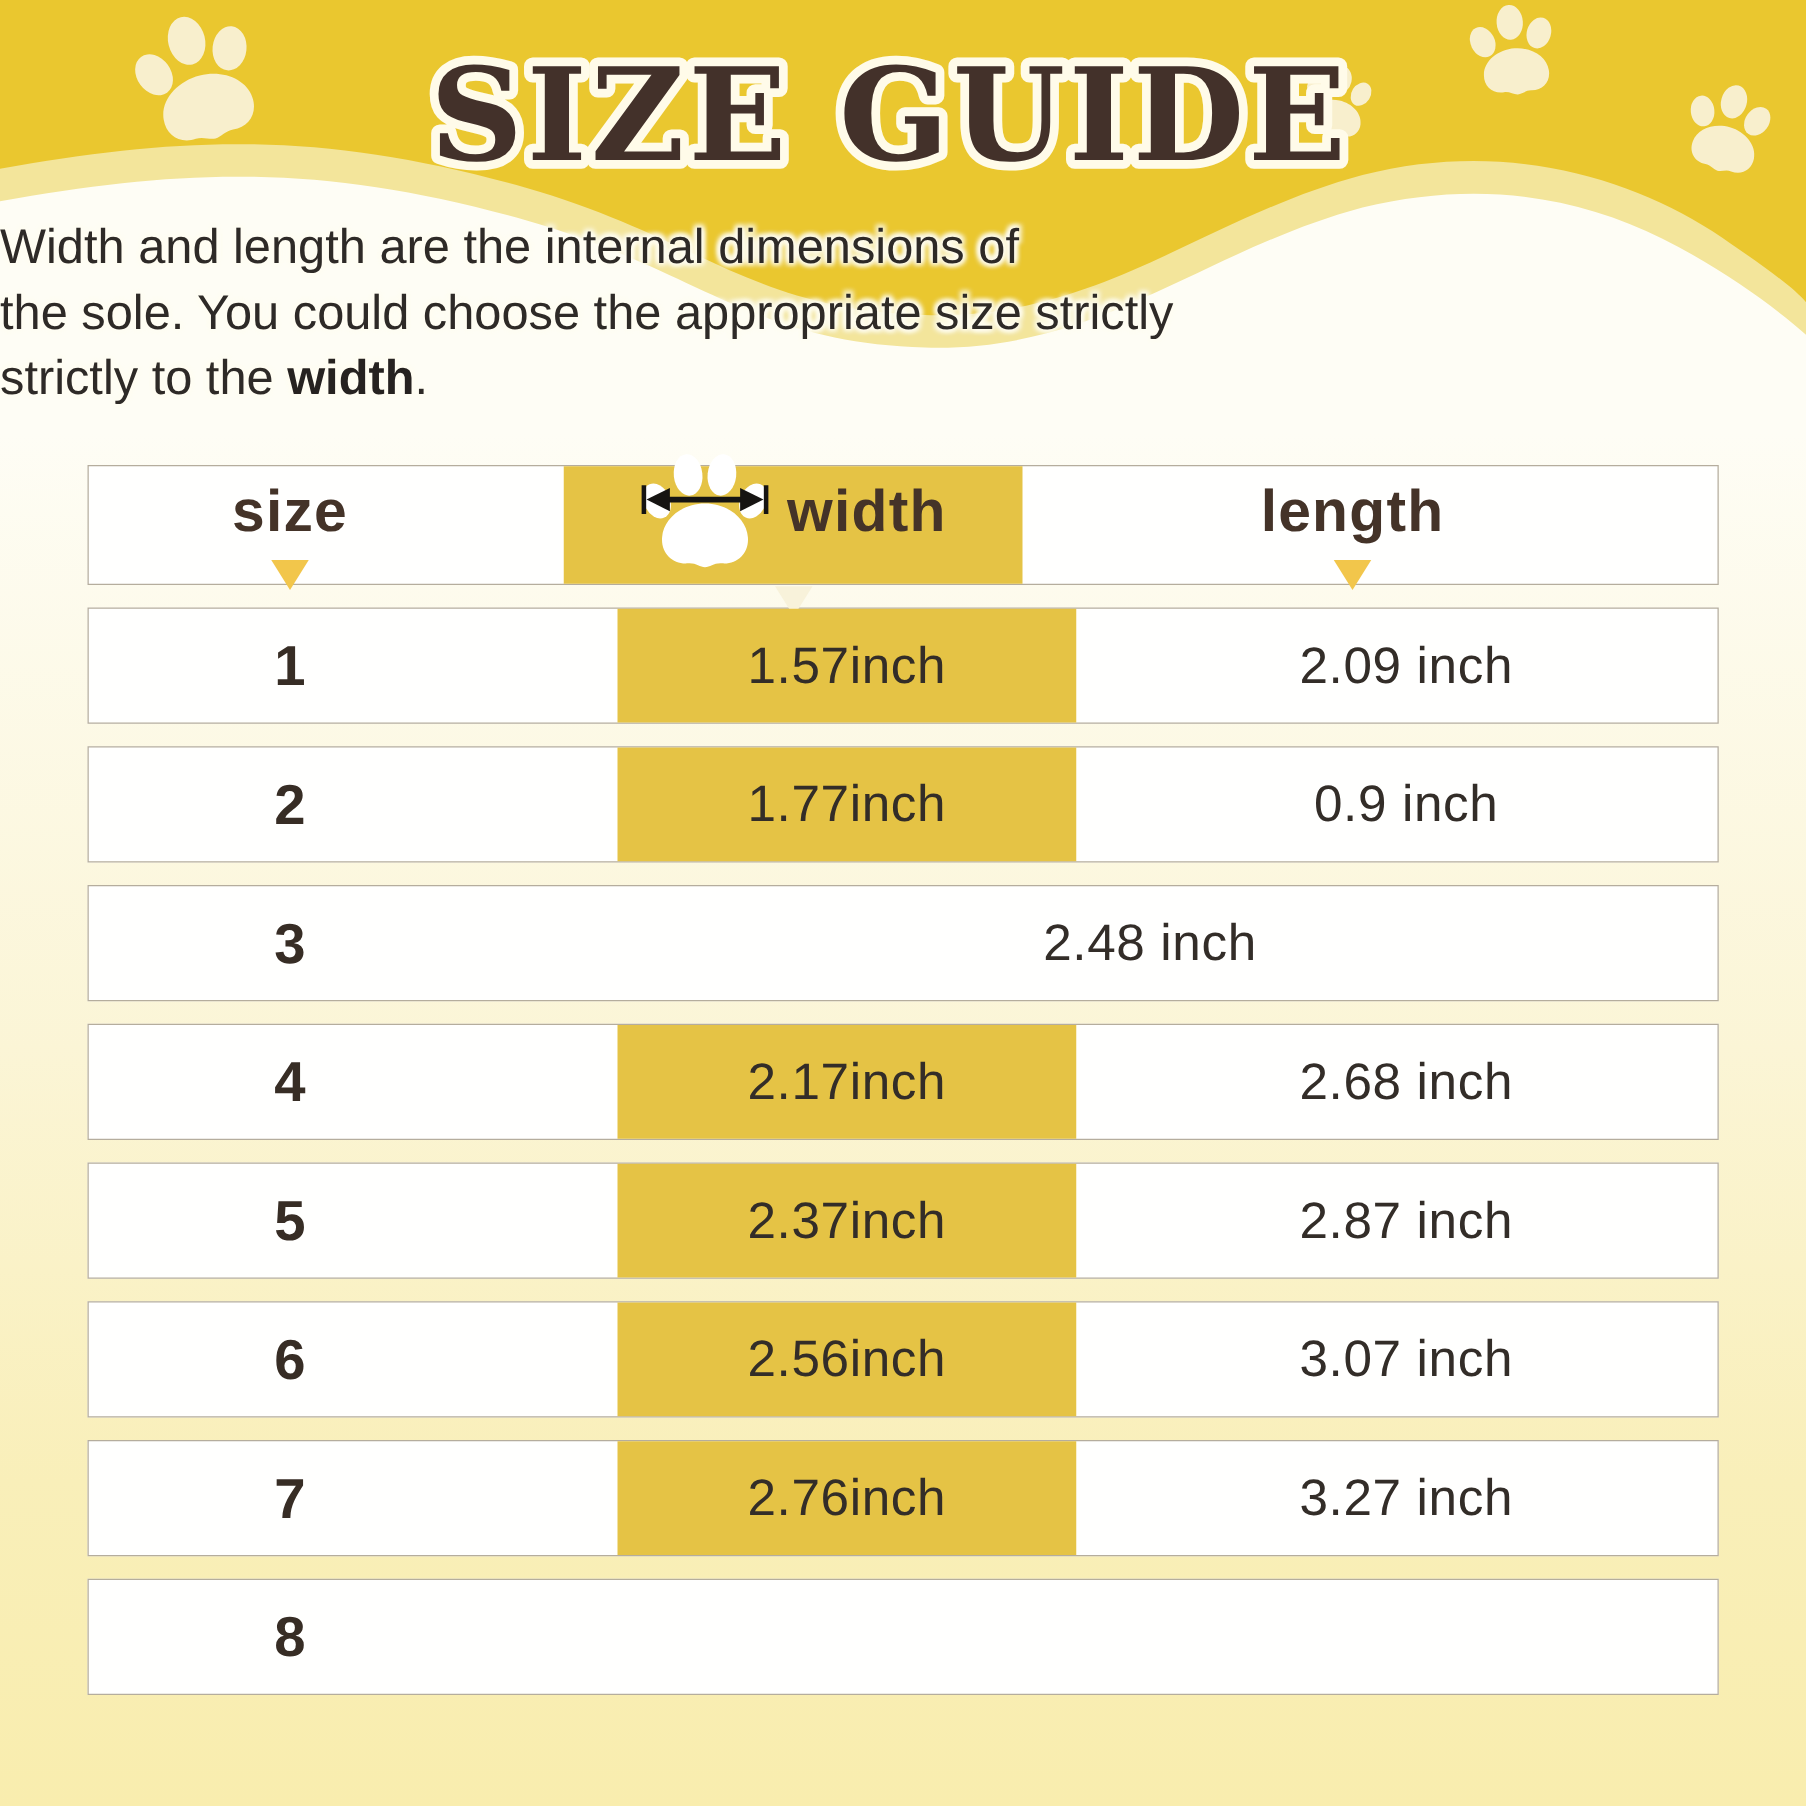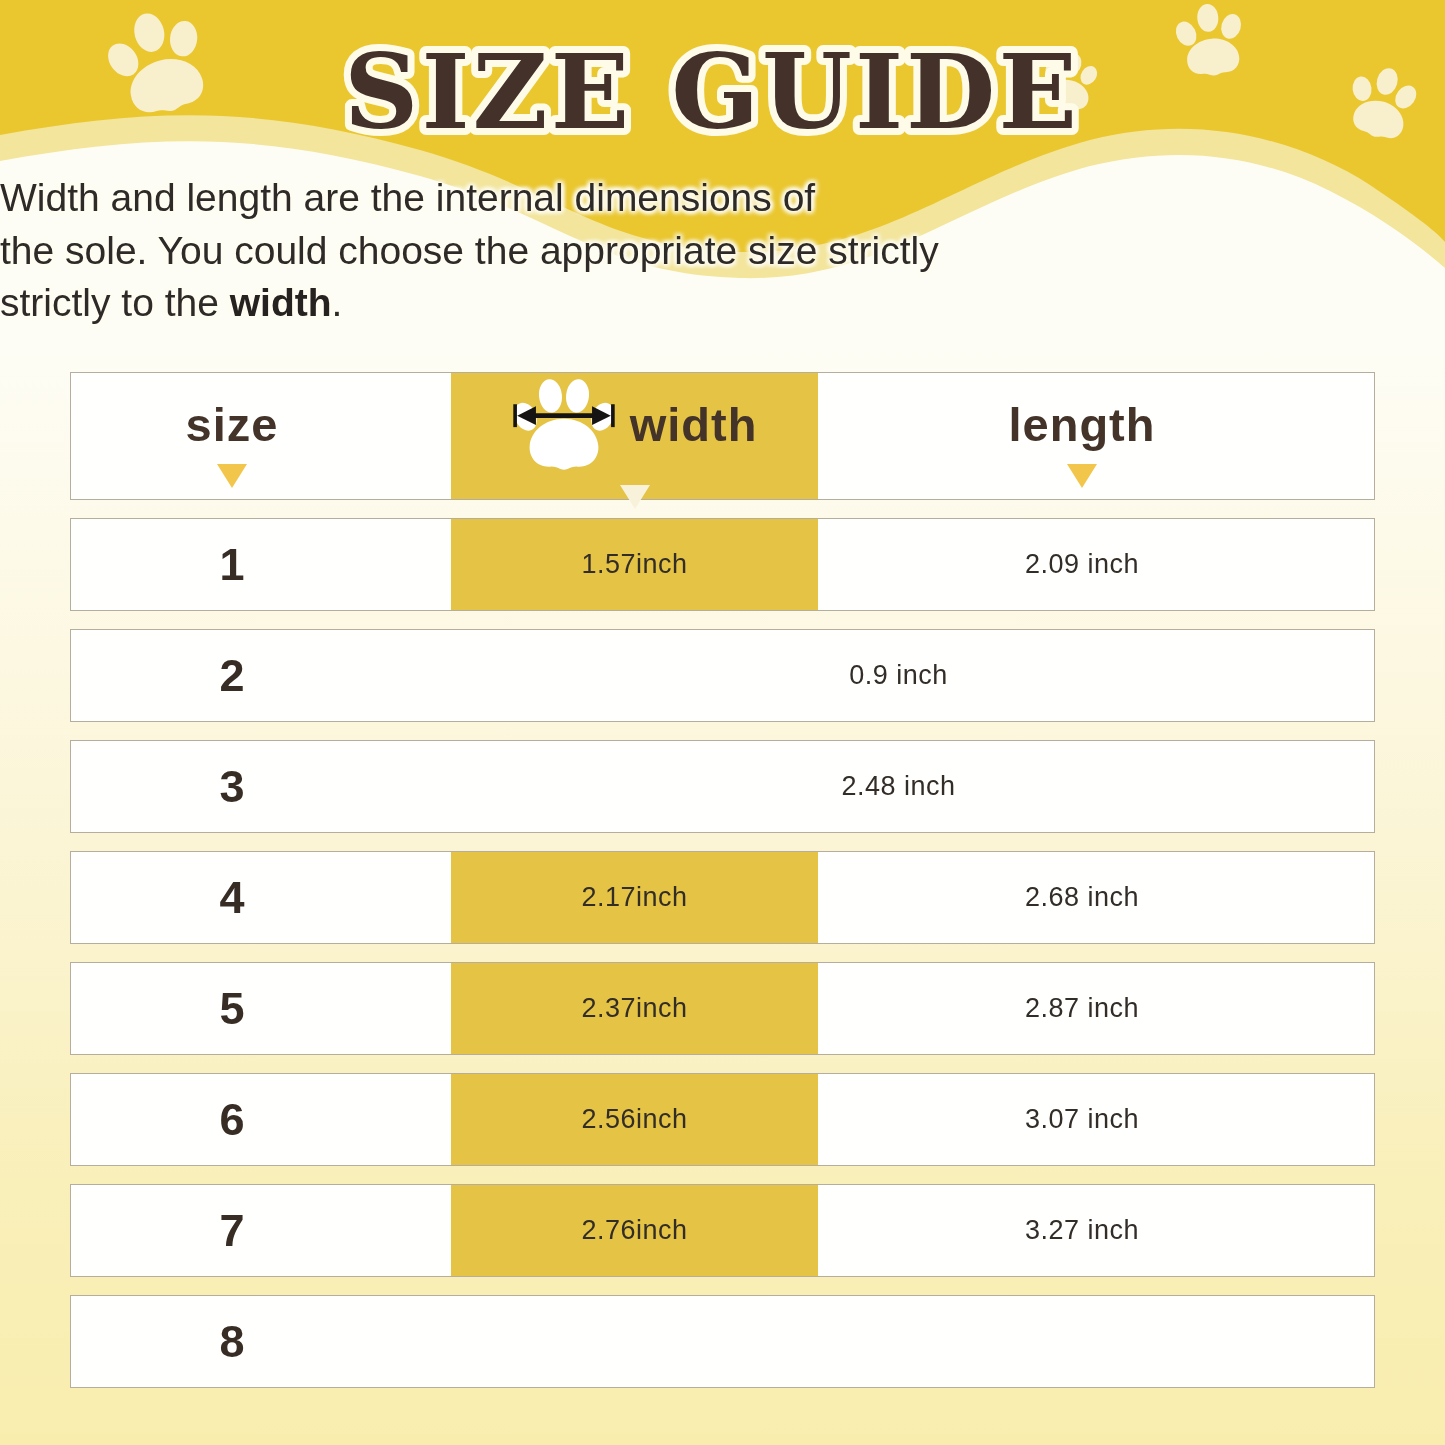--- a/index.html
+++ b/index.html
@@ -21,41 +21,41 @@
   .description b{font-weight:bold;color:#262220;}
   .size-table{position:absolute;left:70px;top:372px;width:1305px;}
   .t-row{
     box-sizing:border-box;
     display:flex;
     background:#fffffe;
     border:1.5px solid #b5ad9d;
     height:93px;
     margin-bottom:18px;
   }
-  .t-row.header{height:128px;margin-bottom:18px;}
+  .t-row.header{height:96px;margin-bottom:18px;}
   .cell{box-sizing:border-box;display:flex;align-items:center;justify-content:center;}
   .c-size{width:380px;padding-right:58px;}
   .c-width{width:367px;background:#e5c345;}
   .c-length{flex:1;padding-right:28px;}
   .header .cell{flex-direction:column;padding-top:12px;}
   .header .c-size,.header .c-length{padding-top:12px;}
   .header-label{
     font-size:47px;font-weight:bold;color:#443328;letter-spacing:1px;
   }
   .width-head-row{display:flex;align-items:center;gap:14px;}
   .tri{
     width:0;height:0;
     border-left:15px solid transparent;
     border-right:15px solid transparent;
     border-top:24px solid #f2c64b;
     margin-top:12px;
   }
   .tri-cream{border-top-color:#f8f2da;}
   .size-num{font-size:45px;font-weight:bold;color:#372d25;}
-  .val{font-size:27px;color:#332d28;letter-spacing:0.5px;}
+  .val{font-size:41px;color:#332d28;letter-spacing:0.5px;margin-left:43px;}
   .paw-arrow{display:block;}
 </style>
 </head>
 <body>
 
 <div class="canvas">
 
   <svg class="banner-svg" width="1445" height="300" viewBox="0 0 1445 300" aria-hidden="true">
     <defs>
       <g id="paw3">
@@ -129,20 +129,21 @@
       </div>
     </div>
 
     <div class="t-row">
       <div class="cell c-size size-num">1</div>
       <div class="cell c-width val">1.57inch</div>
       <div class="cell c-length val">2.09 inch</div>
     </div>
     <div class="t-row">
       <div class="cell c-size size-num">2</div>
+      <div class="cell c-width val">1.77inch</div>
       <div class="cell c-length val">0.9 inch</div>
     </div>
     <div class="t-row">
       <div class="cell c-size size-num">3</div>
       <div class="cell c-length val">2.48 inch</div>
     </div>
     <div class="t-row">
       <div class="cell c-size size-num">4</div>
       <div class="cell c-width val">2.17inch</div>
       <div class="cell c-length val">2.68 inch</div>

